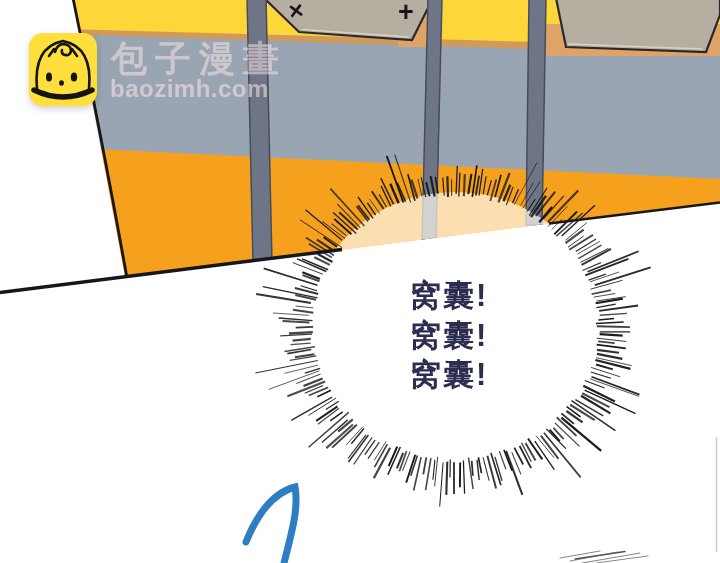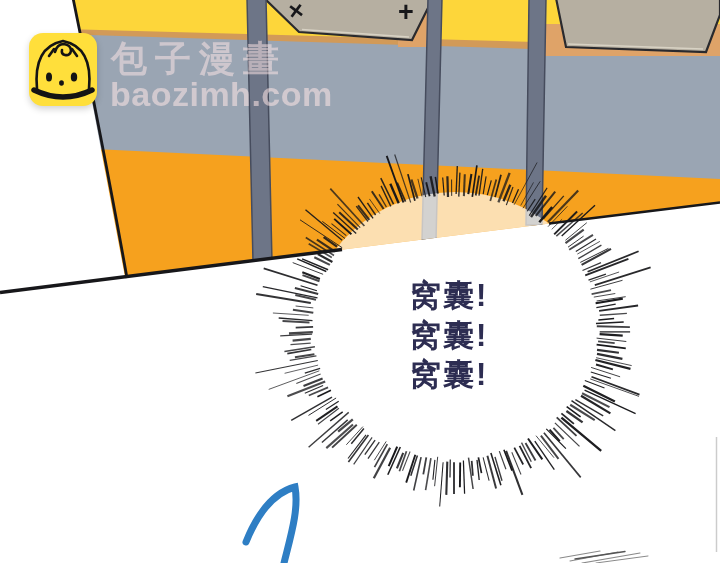--- a/index.html
+++ b/index.html
@@ -24,21 +24,21 @@
     background:var(--logo-yellow);border-radius:14px;
     box-shadow:0 3px 7px rgba(0,0,0,0.18);
   }
   .wm-name{
     position:absolute;left:111px;top:35px;
     font-size:36px;font-weight:700;letter-spacing:8px;
     color:var(--wm-text);opacity:0.52;white-space:nowrap;
   }
   .wm-url{
     position:absolute;left:110px;top:75px;
-    font-size:34px;font-weight:700;letter-spacing:0.5px;
+    font-size:24px;font-weight:700;letter-spacing:0.5px;
     color:var(--wm-text);opacity:0.55;white-space:nowrap;
   }
 </style>
 </head>
 <body>
 
 <svg id="scene" width="720" height="563" viewBox="0 0 720 563">
   <defs>
     <clipPath id="panelClip">
       <polygon points="73,0 720,0 720,202 125,277"></polygon>

